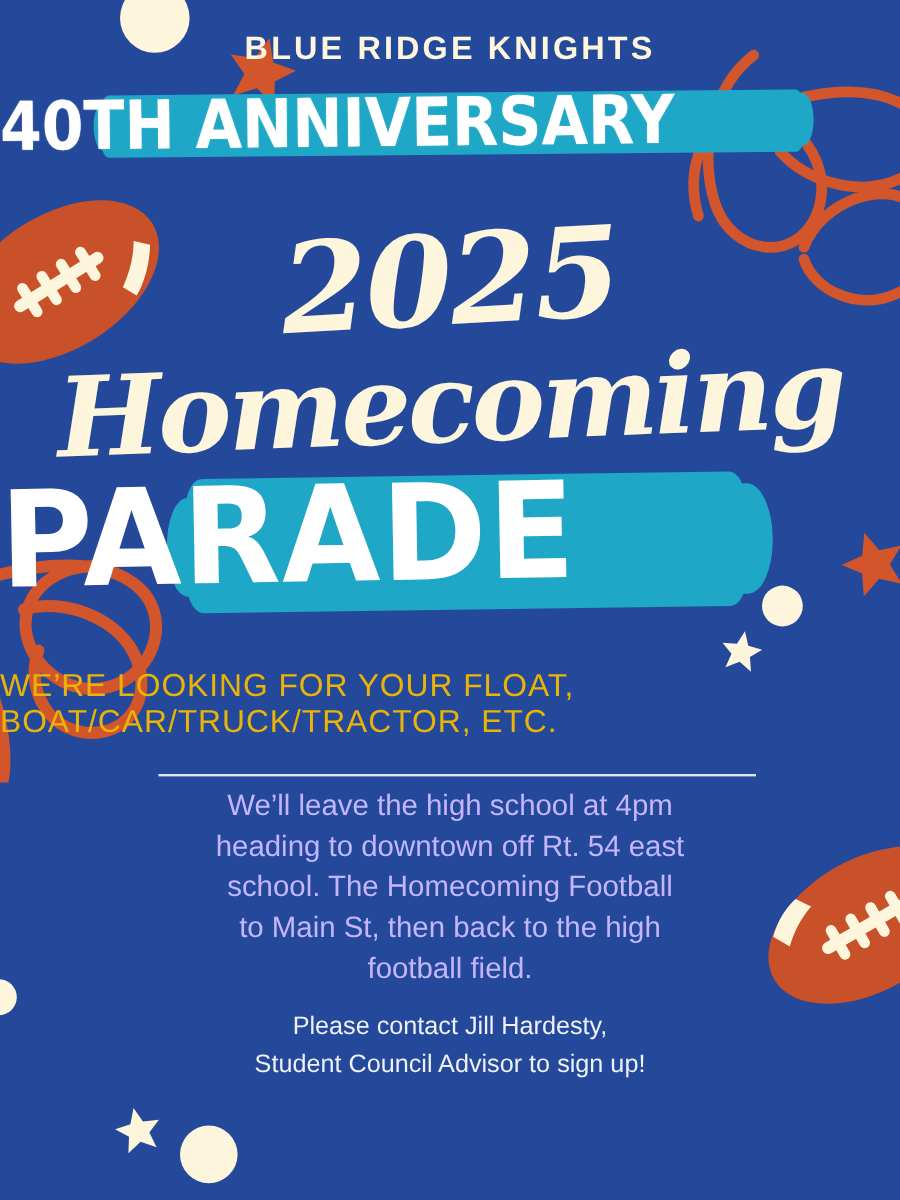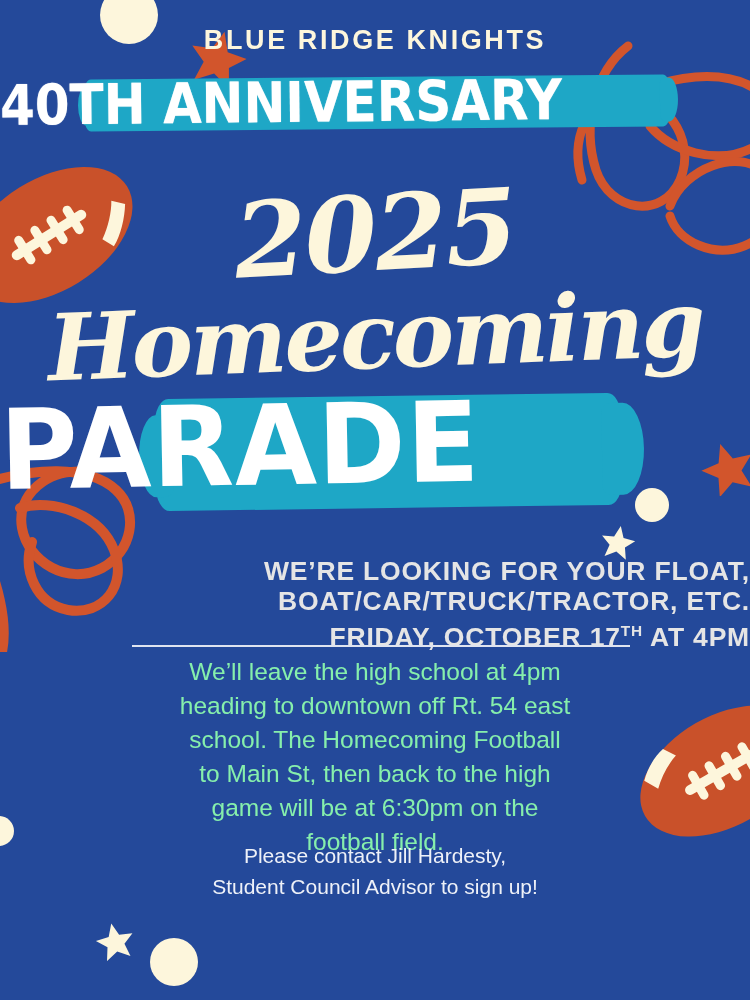--- a/index.html
+++ b/index.html
@@ -171,25 +171,25 @@
     letter-spacing: 1px;
     font-family: "DejaVu Sans", sans-serif;
     transform: rotate(-1deg) scaleY(1.05);
   }
 
   
   .subtitle {
     position: absolute;
     top: 556px;
     left: 0; right: 0;
-    text-align: right;
-    color: #e5e5e5;
+    text-align: left;
+    color: #eab308;
     font-size: 26.5px;
     line-height: 30px;
-    font-weight: bold;
+    font-weight: normal;
     letter-spacing: 0.8px;
     font-family: "Liberation Sans", sans-serif;
   }
   .subtitle .line { display: block; }
   .subtitle sup { font-size: 0.58em; vertical-align: super; }
 
   .rule {
     position: absolute;
     top: 645px;
     left: 132px;
@@ -197,21 +197,21 @@
     height: 2px;
     background: #dfe4f0;
   }
 
   
   .body-copy {
     position: absolute;
     top: 655px;
     left: 0; right: 0;
     text-align: center;
-    color: #86efac;
+    color: #c4b5fd;
     font-size: 24.5px;
     line-height: 34px;
     font-weight: 300;
     font-family: "Liberation Sans", sans-serif;
   }
   .body-copy .line { display: block; }
 
   
   .contact {
     position: absolute;
@@ -315,31 +315,29 @@
     <div class="homecoming">Homecoming</div>
 
     <div class="parade-wrap">
       <div class="parade-band"></div>
       <span class="parade-text">PARADE</span>
     </div>
 
     <div class="subtitle">
       <span class="line">WE’RE LOOKING FOR YOUR FLOAT,</span>
       <span class="line">BOAT/CAR/TRUCK/TRACTOR, ETC.</span>
-      <span class="line"><span>FRIDAY, OCTOBER 17</span><sup>TH</sup><span> AT 4PM</span></span>
     </div>
 
     <div class="rule"></div>
 
     <div class="body-copy">
       <span class="line">We’ll leave the high school at 4pm</span>
       <span class="line">heading to downtown off Rt. 54 east</span>
       <span class="line">school.  The Homecoming Football</span>
       <span class="line">to Main St, then back to the high</span>
-      <span class="line">game will be at 6:30pm on the</span>
       <span class="line">football field.</span>
     </div>
 
     <div class="contact">
       <span class="line">Please contact Jill Hardesty,</span>
       <span class="line">Student Council Advisor to sign up!</span>
     </div>
 
   </div>
 </div>

